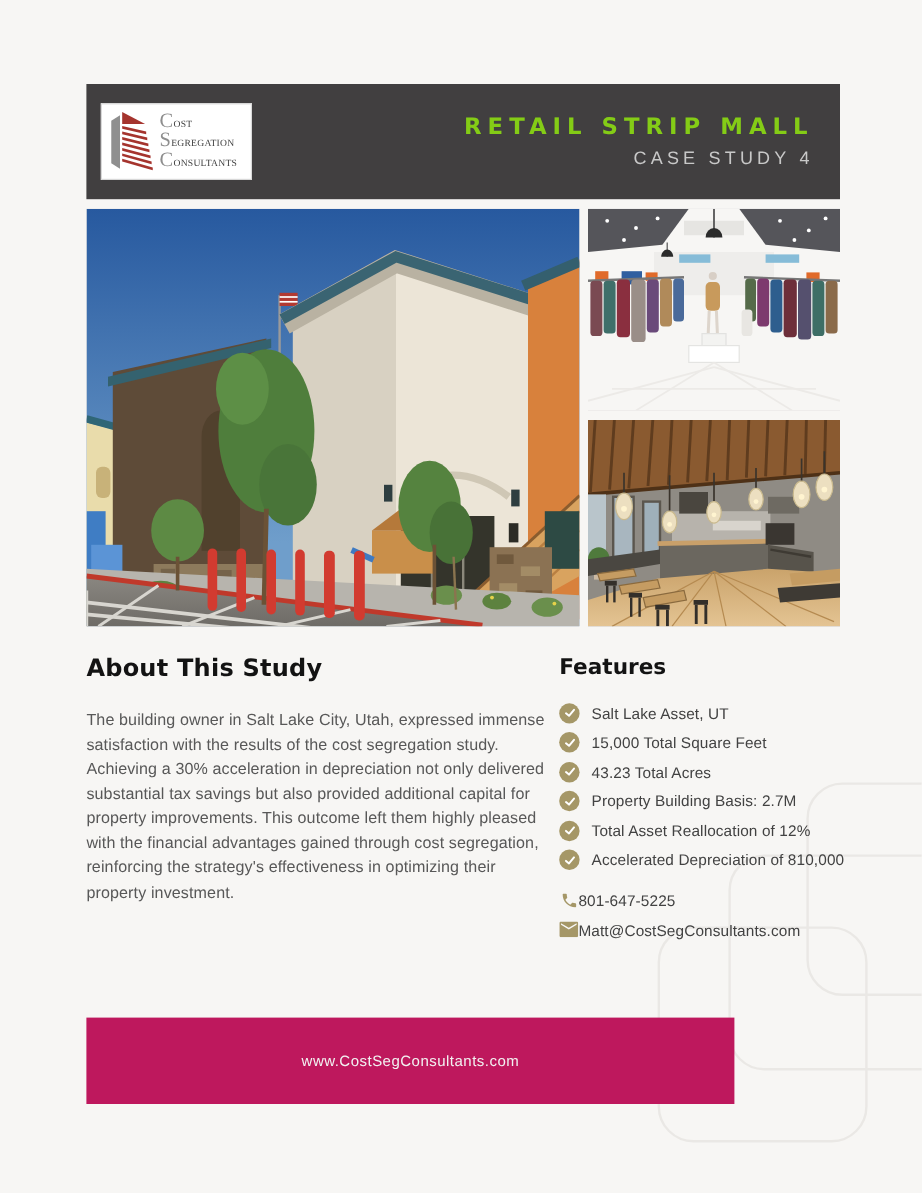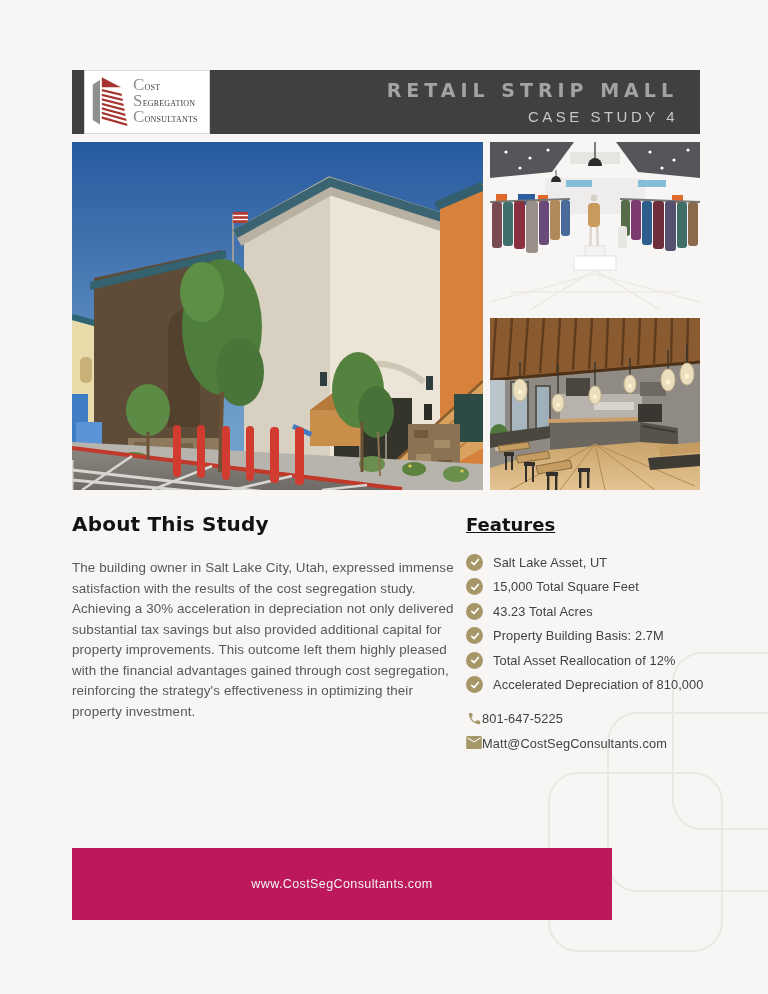--- a/index.html
+++ b/index.html
@@ -14,38 +14,38 @@
   
   .deco { position:absolute; border:2px solid #eae8e5; border-radius:30px; background:transparent; }
   .deco-a { left:672px; top:652px; width:230px; height:178px; }
   .deco-b { left:607px; top:712px; width:250px; height:180px; }
   .deco-c { left:548px; top:772px; width:175px; height:180px; }
 
   .page { position:absolute; left:72px; top:70px; width:628px; z-index:2; }
 
   
   .header-bar {
-    height:64px; background:#413f40;
+    height:96px; background:#413f40;
     display:flex; align-items:center; justify-content:space-between;
     padding:0 22px 0 12px;
   }
   .logo-box {
     width:126px; height:64px; background:#ffffff; border:1px solid #d8d8d8;
     display:flex; align-items:center; padding:4px 4px 4px 5px; gap:3px;
   }
   .logo-mark { flex:0 0 auto; }
   .logo-text { display:flex; flex-direction:column; justify-content:center; }
   .logo-line {
     font-size:8px; line-height:13px; letter-spacing:0.2px; color:#3d3d3d;
     text-transform:uppercase; font-family:"Liberation Serif", serif; white-space:nowrap;
   }
   .logo-line::first-letter { font-size:17px; color:#8e8e8e; }
   .title-block { text-align:right; }
   .doc-title {
-    color:#a3a3a3; font-family:"DejaVu Sans", sans-serif; font-weight:700;
+    color:#84cc16; font-family:"DejaVu Sans", sans-serif; font-weight:700;
     font-size:19px; letter-spacing:5px; white-space:nowrap;
   }
   .doc-subtitle {
     margin-top:7px; color:#c8c8c8; font-size:15px; letter-spacing:3.5px; white-space:nowrap;
   }
 
   
   .collage { margin-top:8px; display:flex; gap:7px; height:348px; }
   .photo { overflow:hidden; background:#ddd; }
   .photo svg { display:block; }
@@ -60,21 +60,21 @@
   .col-right { width:234px; }
 
   .h-about {
     margin-top:22px; font-family:"DejaVu Sans", sans-serif; font-weight:700;
     font-size:20px; color:#131313; letter-spacing:0.2px;
   }
   .about-body {
     margin-top:22px; font-size:13.4px; line-height:20.5px; color:#585858; letter-spacing:0.1px;
   }
   .h-side {
-    font-family:"DejaVu Sans", sans-serif; font-weight:700; font-size:18px; color:#131313;text-decoration:underline;
+    font-family:"DejaVu Sans", sans-serif; font-weight:700; font-size:18px; color:#131313;
   }
   .h-features { margin-top:24px; }
   .feature-list { list-style:none; margin-top:15px; }
   .feature-list li { display:flex; align-items:center; gap:10px; height:24.5px; }
   .check-badge {
     width:17px; height:17px; border-radius:50%; background:#a59767;
     display:flex; align-items:center; justify-content:center; flex:0 0 auto;
   }
   .feature-label, .contact-label { font-size:12.8px; color:#424242; white-space:nowrap; letter-spacing:0.1px; }
 

